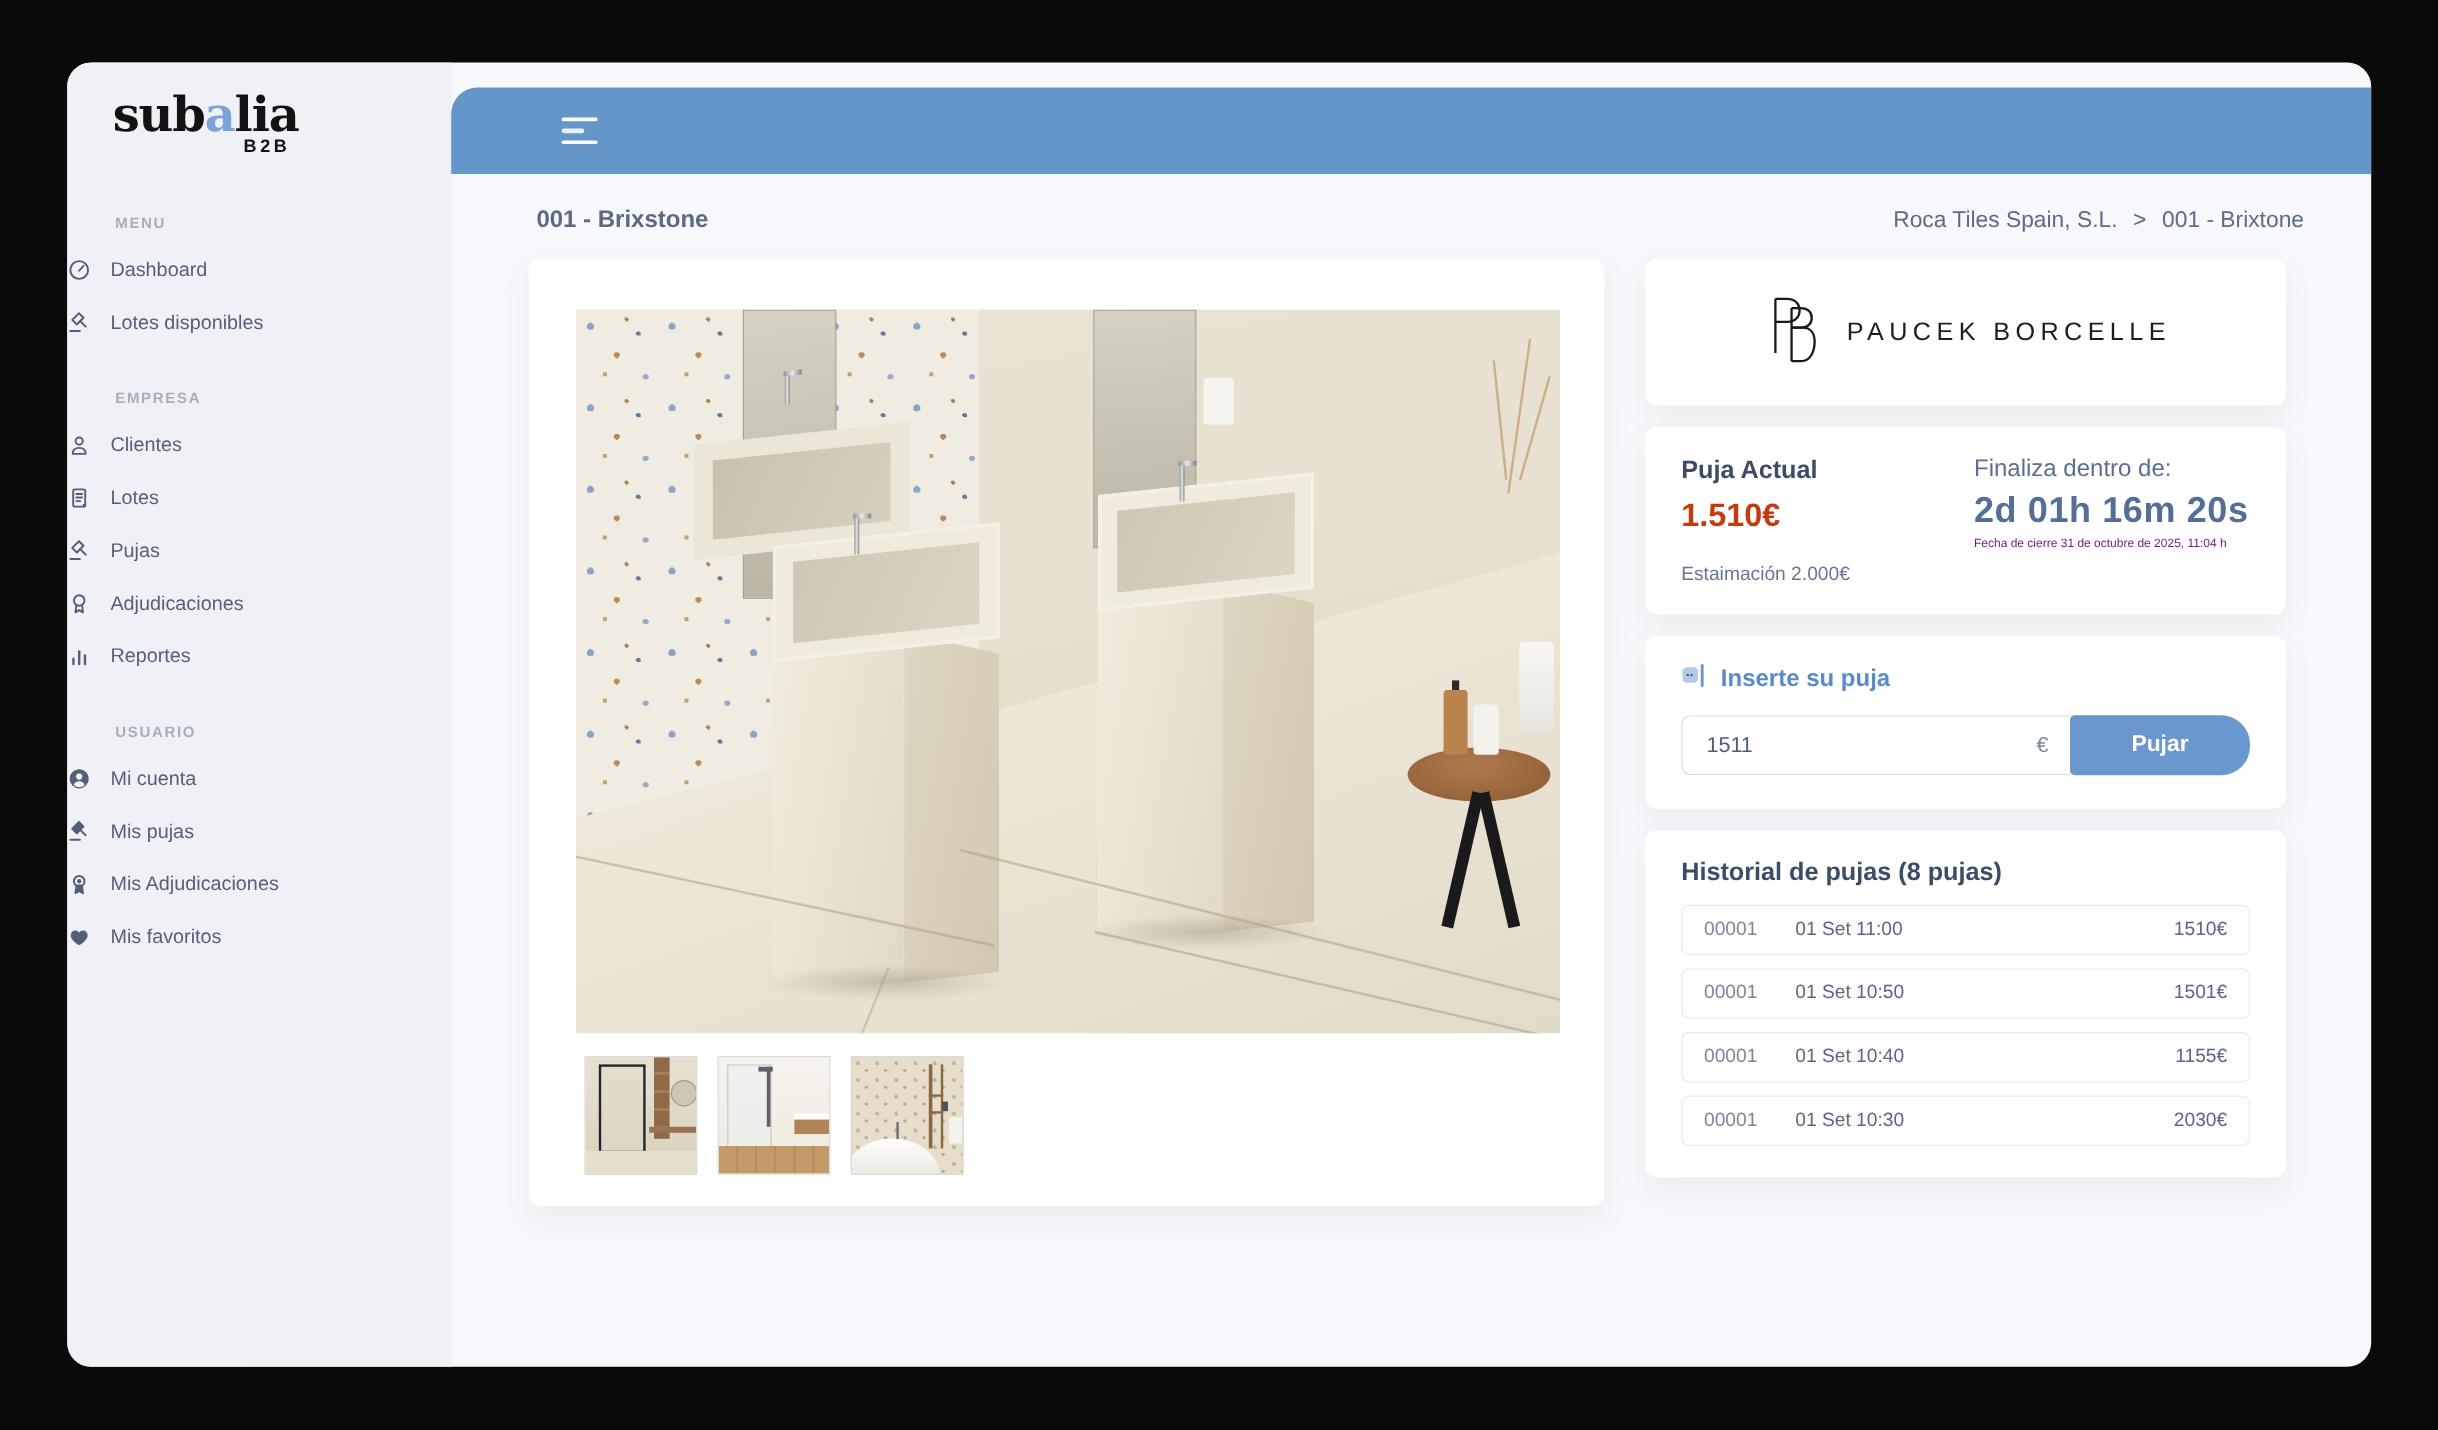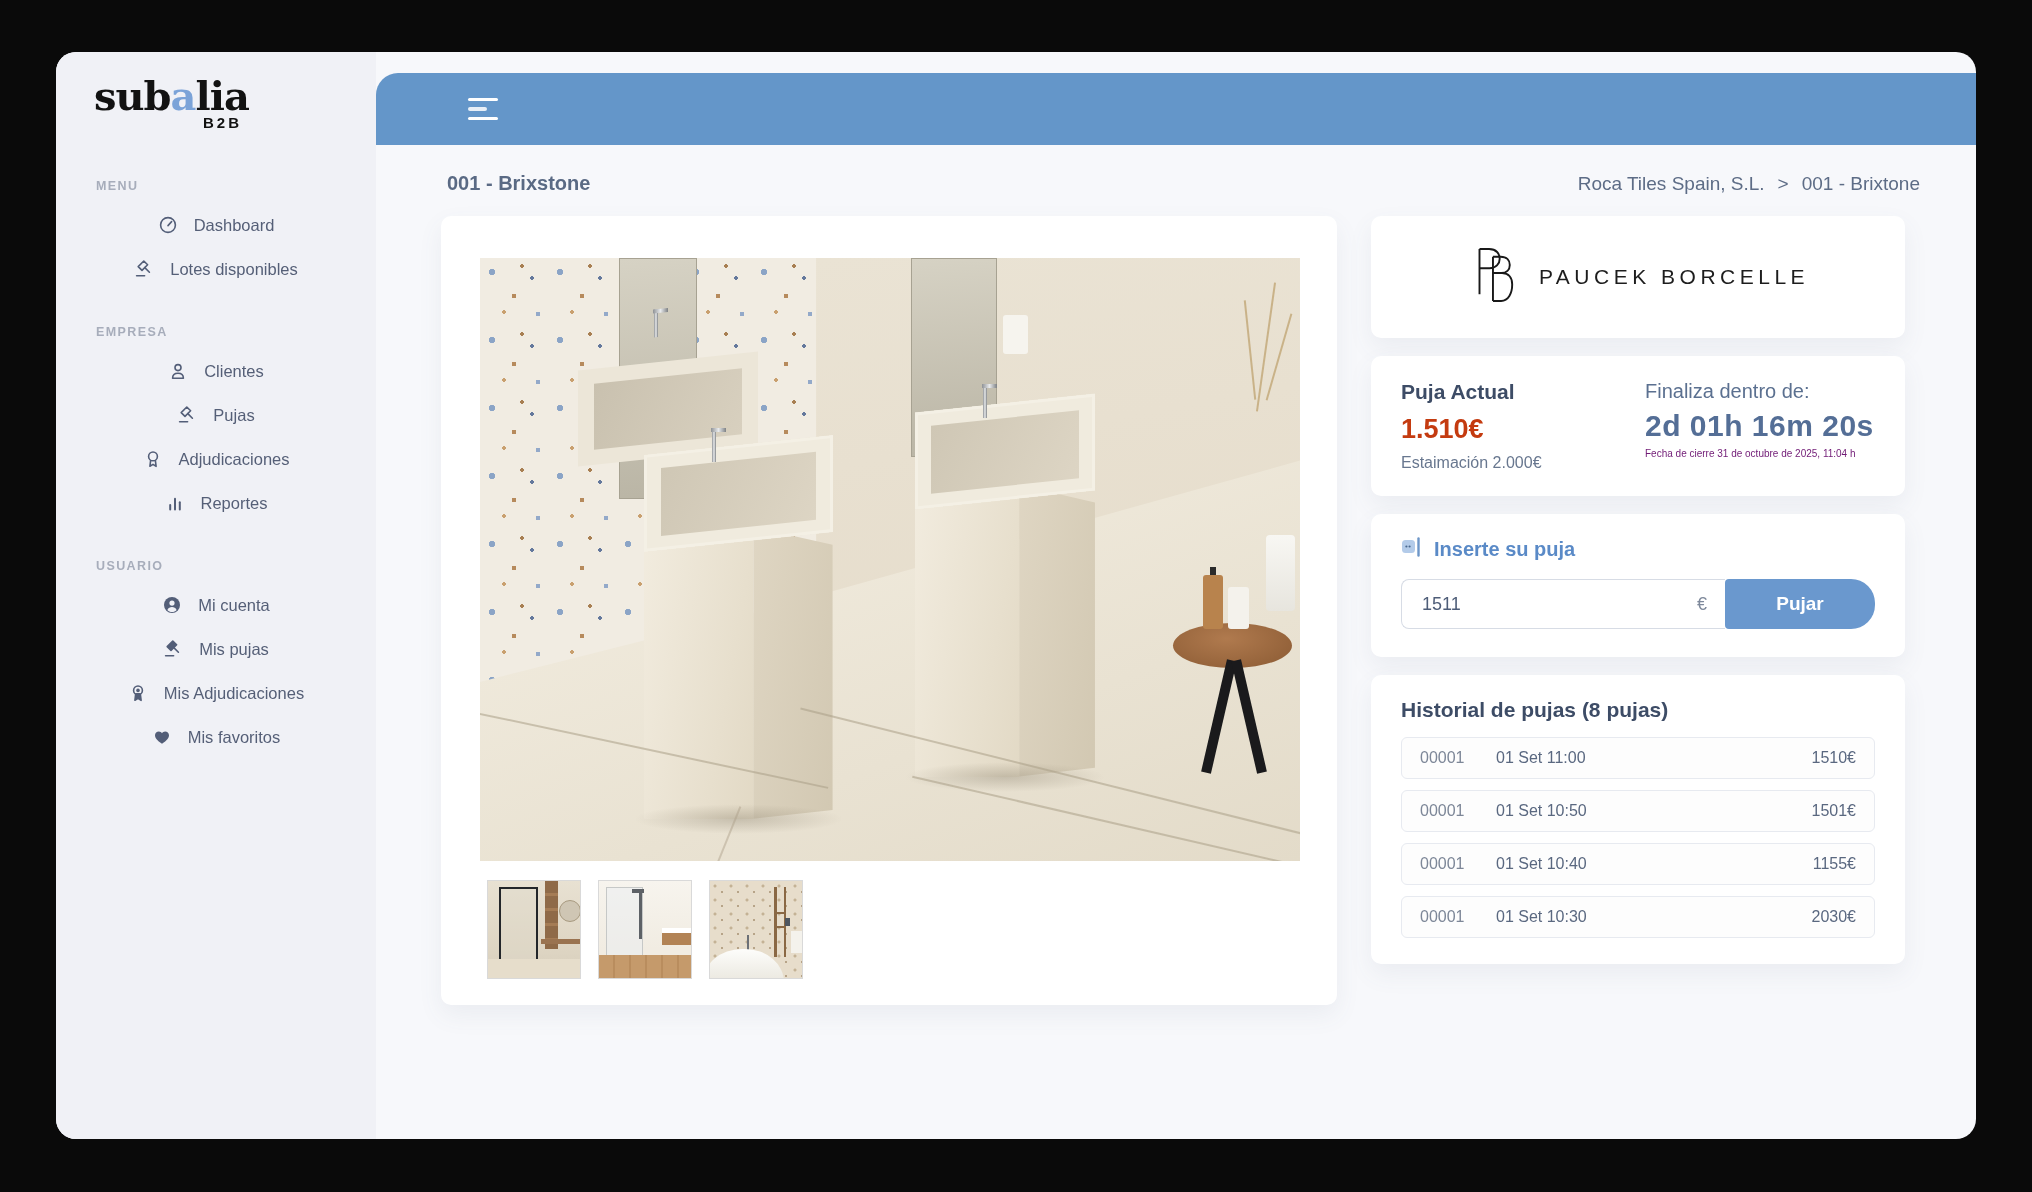--- a/index.html
+++ b/index.html
@@ -8,21 +8,21 @@
   .app{position:absolute;left:56px;top:52px;width:1920px;height:1087px;
        background:#f7f8fb;border-radius:20px;overflow:hidden;display:flex;}
   
   .sidebar{width:320px;flex-shrink:0;background:#f0f1f6;box-sizing:border-box;padding-top:24px;}
   .brand{padding-left:38px;width:150px;cursor:pointer;}
   .wordmark{font-family:"DejaVu Serif",serif;font-weight:700;font-size:40px;line-height:40px;color:#121212;letter-spacing:-1px;}
   .wordmark .acc{color:#7ba3d8;}
   .brand-sub{font-weight:700;font-size:15px;letter-spacing:3px;color:#121212;text-align:right;margin-top:-2px;padding-right:2px;font-family:"Liberation Sans",sans-serif;}
   .sec-label{margin:34px 0 10px 40px;font-size:12.5px;font-weight:700;letter-spacing:1.4px;color:#a7adbb;}
   .sec-label.first{margin-top:48px;}
-  .side-item{height:44px;display:flex;align-items:center;gap:16px;color:#555f77;font-size:16.5px;cursor:pointer;justify-content:center;}
+  .side-item{height:44px;display:flex;align-items:center;gap:16px;color:#555f77;font-size:16.5px;cursor:pointer;}
   .si-icon{width:20px;height:20px;display:inline-flex;color:#535e78;}
   .si-icon svg{width:20px;height:20px;}
   
   .main{flex:1;display:flex;flex-direction:column;min-width:0;}
   .topbar{margin-top:21px;height:72px;background:#6496c9;border-top-left-radius:22px;
           display:flex;align-items:center;padding-left:92px;flex-shrink:0;}
   .burger{width:30px;cursor:pointer;}
   .burger .l{height:3.2px;background:#fff;border-radius:2px;margin-bottom:6px;}
   .burger .l2{width:19px;opacity:.85;}
   .burger .l3{margin-bottom:0;}
@@ -120,21 +120,21 @@
   .t3 .tub{left:-8%;bottom:-6%;width:88%;height:36%;background:linear-gradient(#fdfdfb,#e9e6dd);
       border-radius:48% 48% 0 0/95% 95% 0 0;}
   
   .right-col{width:534px;display:flex;flex-direction:column;gap:18px;}
   .seller-card{height:122px;display:flex;align-items:center;justify-content:center;gap:22px;}
   .seller-name{font-size:21px;letter-spacing:4.5px;color:#1d1d1d;}
   .puja-card{min-height:120px;display:flex;box-sizing:border-box;padding:24px 30px;}
   .puja-left{width:252px;}
   .lbl-strong{font-size:21px;font-weight:700;color:#3d4c66;}
   .bid-now{font-size:27px;font-weight:700;color:#c43b10;margin-top:10px;}
-  .estimate{font-size:16px;color:#68778f;margin-top:9px;}
+  .estimate{font-size:16px;color:#68778f;margin-top:25px;}
   .ends-lbl{font-size:20px;color:#5b7090;}
   .countdown{font-size:30px;font-weight:600;color:#546e96;margin-top:6px;letter-spacing:.5px;}
   .close-date{font-size:10px;color:#701a75;margin-top:4px;width:230px;line-height:1.3;}
   .bid-card{box-sizing:border-box;padding:23px 30px 28px;}
   .bid-label-row{display:flex;align-items:center;gap:11px;font-size:20px;font-weight:700;color:#5a8ac7;}
   .bid-input-row{display:flex;margin-top:17px;height:50px;}
   .input-wrap{flex:1;display:flex;align-items:center;border:1px solid #d7dce5;border-right:none;
       border-radius:8px 0 0 8px;padding:0 18px;background:#fff;}
   .input-wrap input{flex:1;border:none;outline:none;font-size:18px;color:#4e5d78;
       font-family:"Liberation Sans",sans-serif;background:transparent;}
@@ -184,20 +184,30 @@
     <div class="sec-label">EMPRESA</div>
 
     <div class="side-item">
       <span class="si-icon">
         <svg viewBox="0 0 20 20" fill="none" stroke="currentColor" stroke-width="1.6" stroke-linejoin="round">
             <circle cx="10" cy="6.6" r="3"></circle>
             <path d="M4.6 17.2 C4.6 13.8 7 12.2 10 12.2 C13 12.2 15.4 13.8 15.4 17.2 Z"></path>
           </svg>
       </span>
       <span>Clientes</span>
+    </div>
+    <div class="side-item">
+      <span class="si-icon">
+        <svg viewBox="0 0 20 20" fill="none" stroke="currentColor" stroke-width="1.6" stroke-linecap="round">
+            <rect x="5" y="2.8" width="10" height="14.4" rx="1.4"></rect>
+            <path d="M7.6 6.6 H12.4 M7.6 9.6 H12.4 M7.6 12.6 H10.8"></path>
+            <rect x="13" y="15" width="2.6" height="2.6" fill="currentColor" stroke="none"></rect>
+          </svg>
+      </span>
+      <span>Lotes</span>
     </div>
     <div class="side-item">
       <span class="si-icon">
         <svg viewBox="0 0 20 20" fill="none" stroke="currentColor" stroke-width="1.6" stroke-linecap="round" stroke-linejoin="round">
             <path d="M4.2 7.6 L9.8 2 L13.6 5.8 L8 11.4 Z"></path>
             <path d="M10.8 8.6 L15.4 13.2"></path>
             <path d="M2.6 16.8 H10.6"></path>
           </svg>
       </span>
       <span>Pujas</span>

